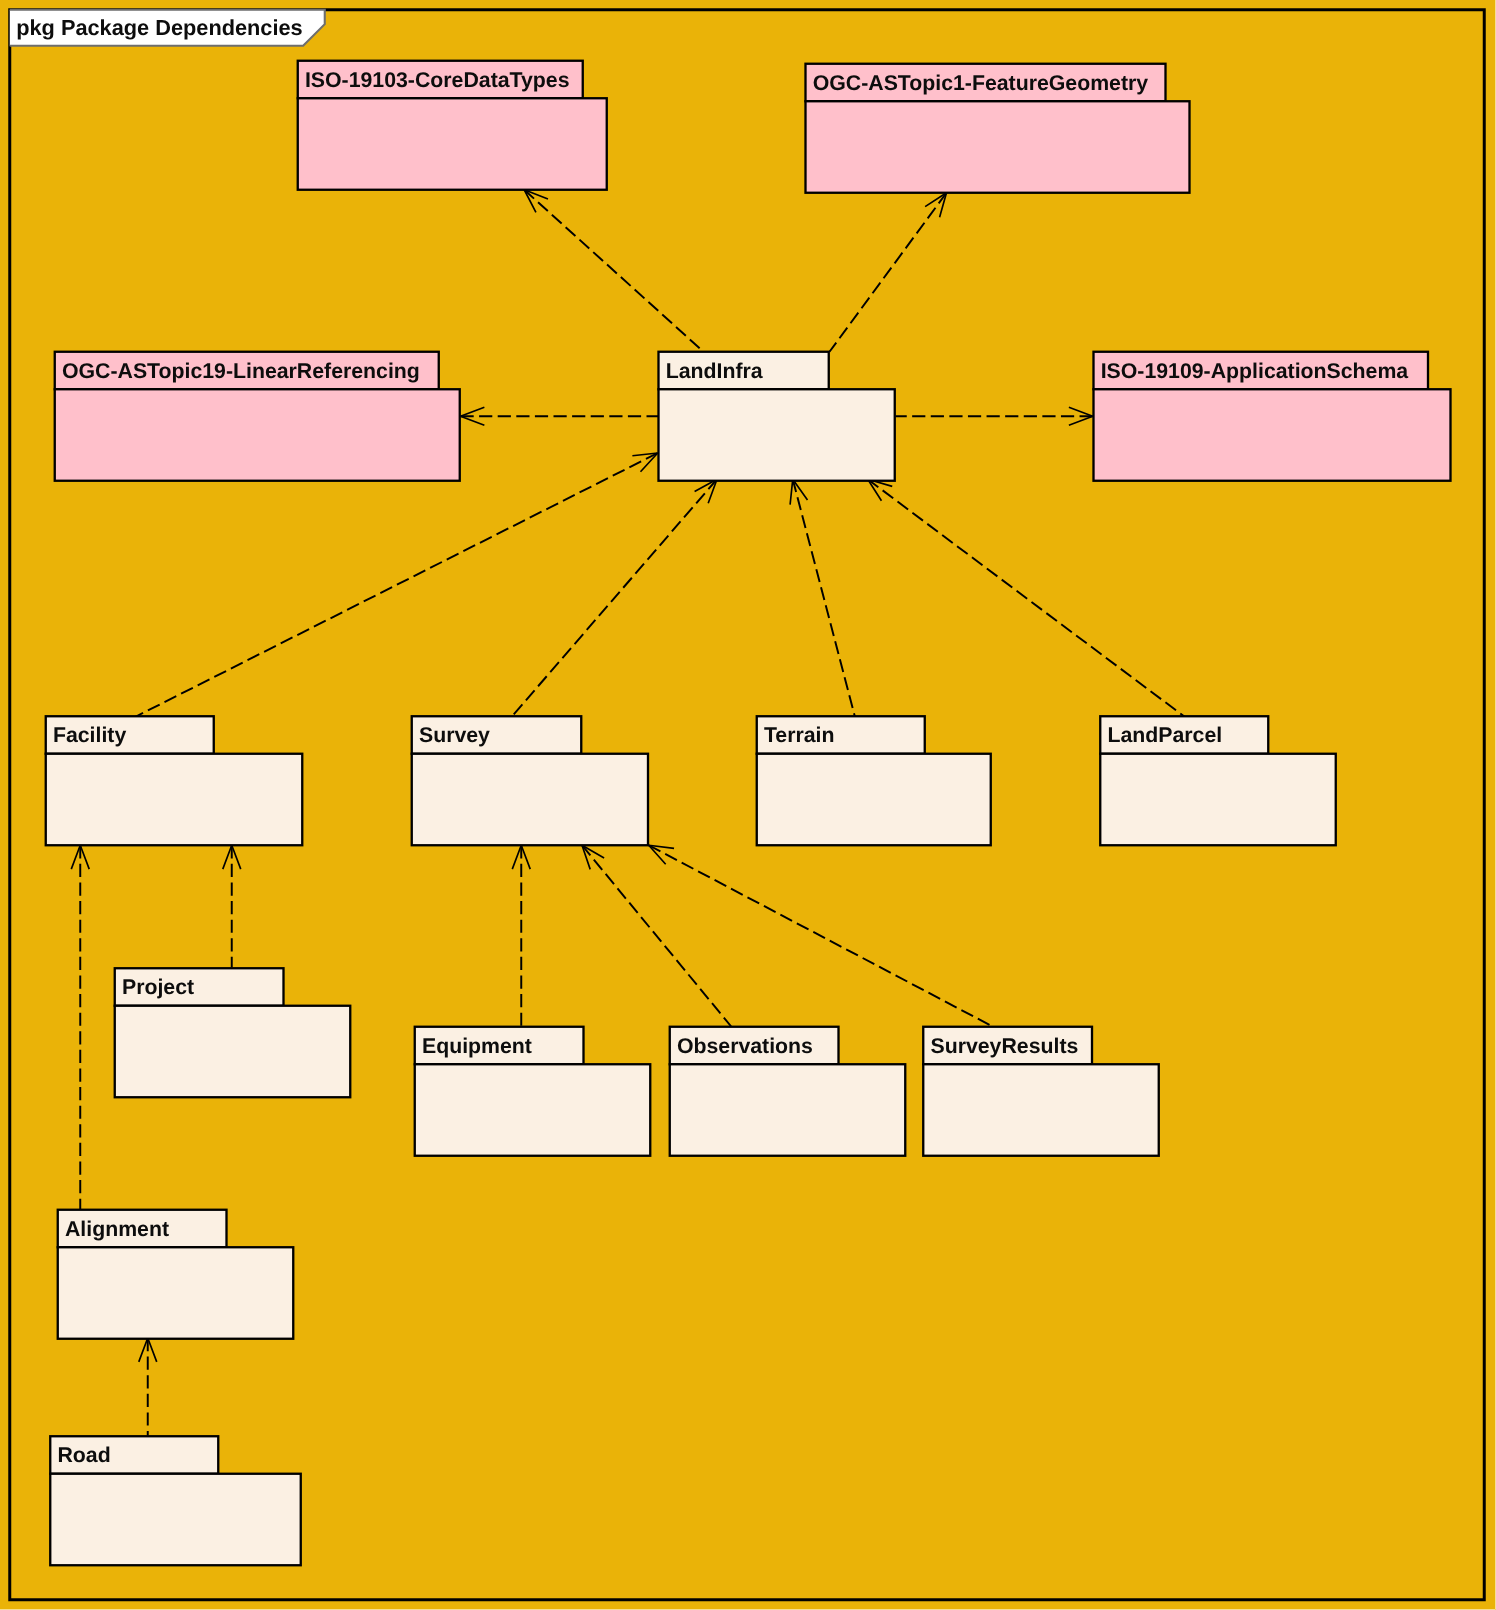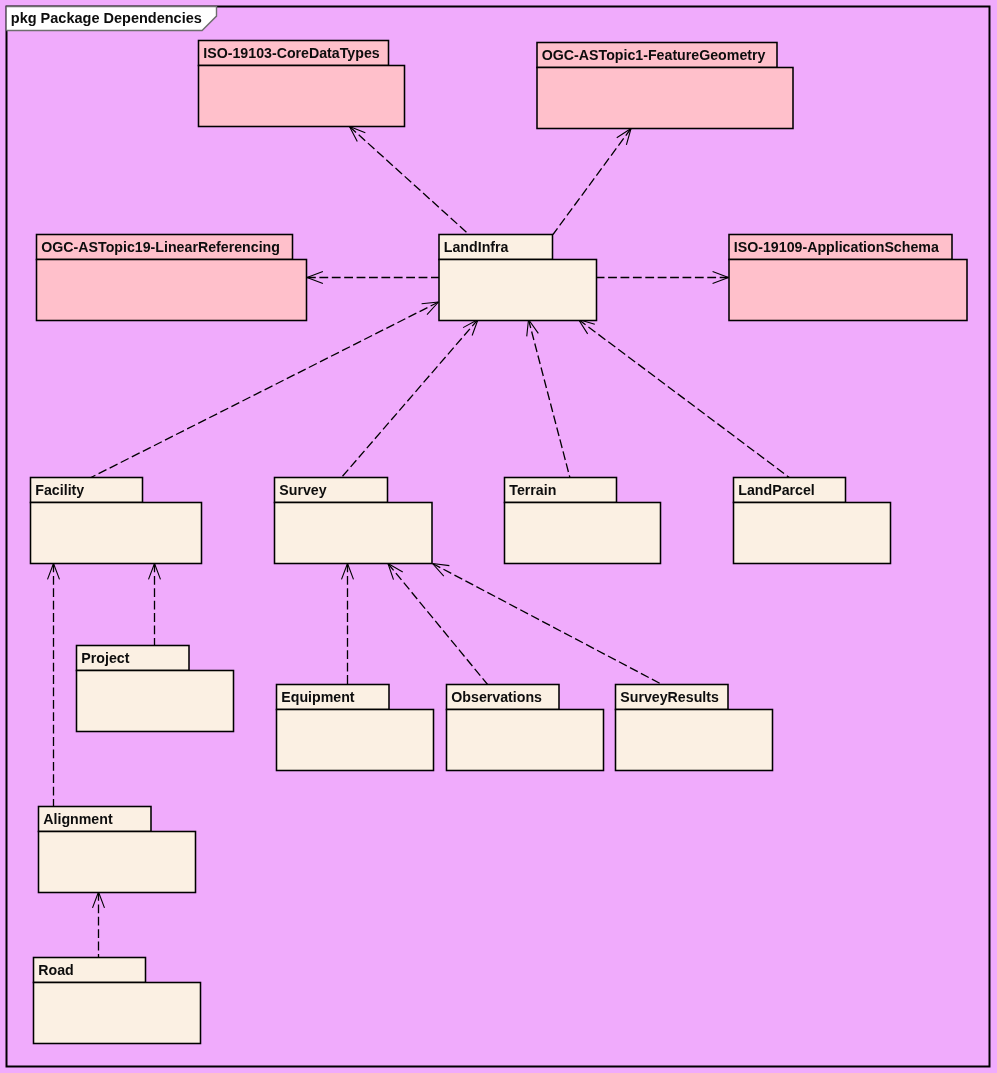--- a/index.html
+++ b/index.html
@@ -1,18 +1,18 @@
 <!DOCTYPE html>
 <html><head>
 <meta charset="utf-8">
 <style>
   html,body{margin:0;padding:0;background:#ffffff;}
   body{width:997px;height:1073px;overflow:hidden;
        font-family:"Liberation Sans",sans-serif;}
-  #stage{position:relative;width:997px;height:1073px;background:#f0abfc;}
+  #stage{position:relative;width:997px;height:1073px;background:#eab308;}
   #diagram{position:absolute;left:0;top:0;}
   .pkg-label{font-weight:bold;font-size:14.2px;fill:#0d0d0d;}
   .frame-label{font-weight:bold;font-size:14.5px;fill:#0d0d0d;}
 </style>
 </head>
 <body>
 
 <div id="stage">
   <svg id="diagram" width="997" height="1073" viewBox="0 0 997 1073">
     <g id="frame-layer">

